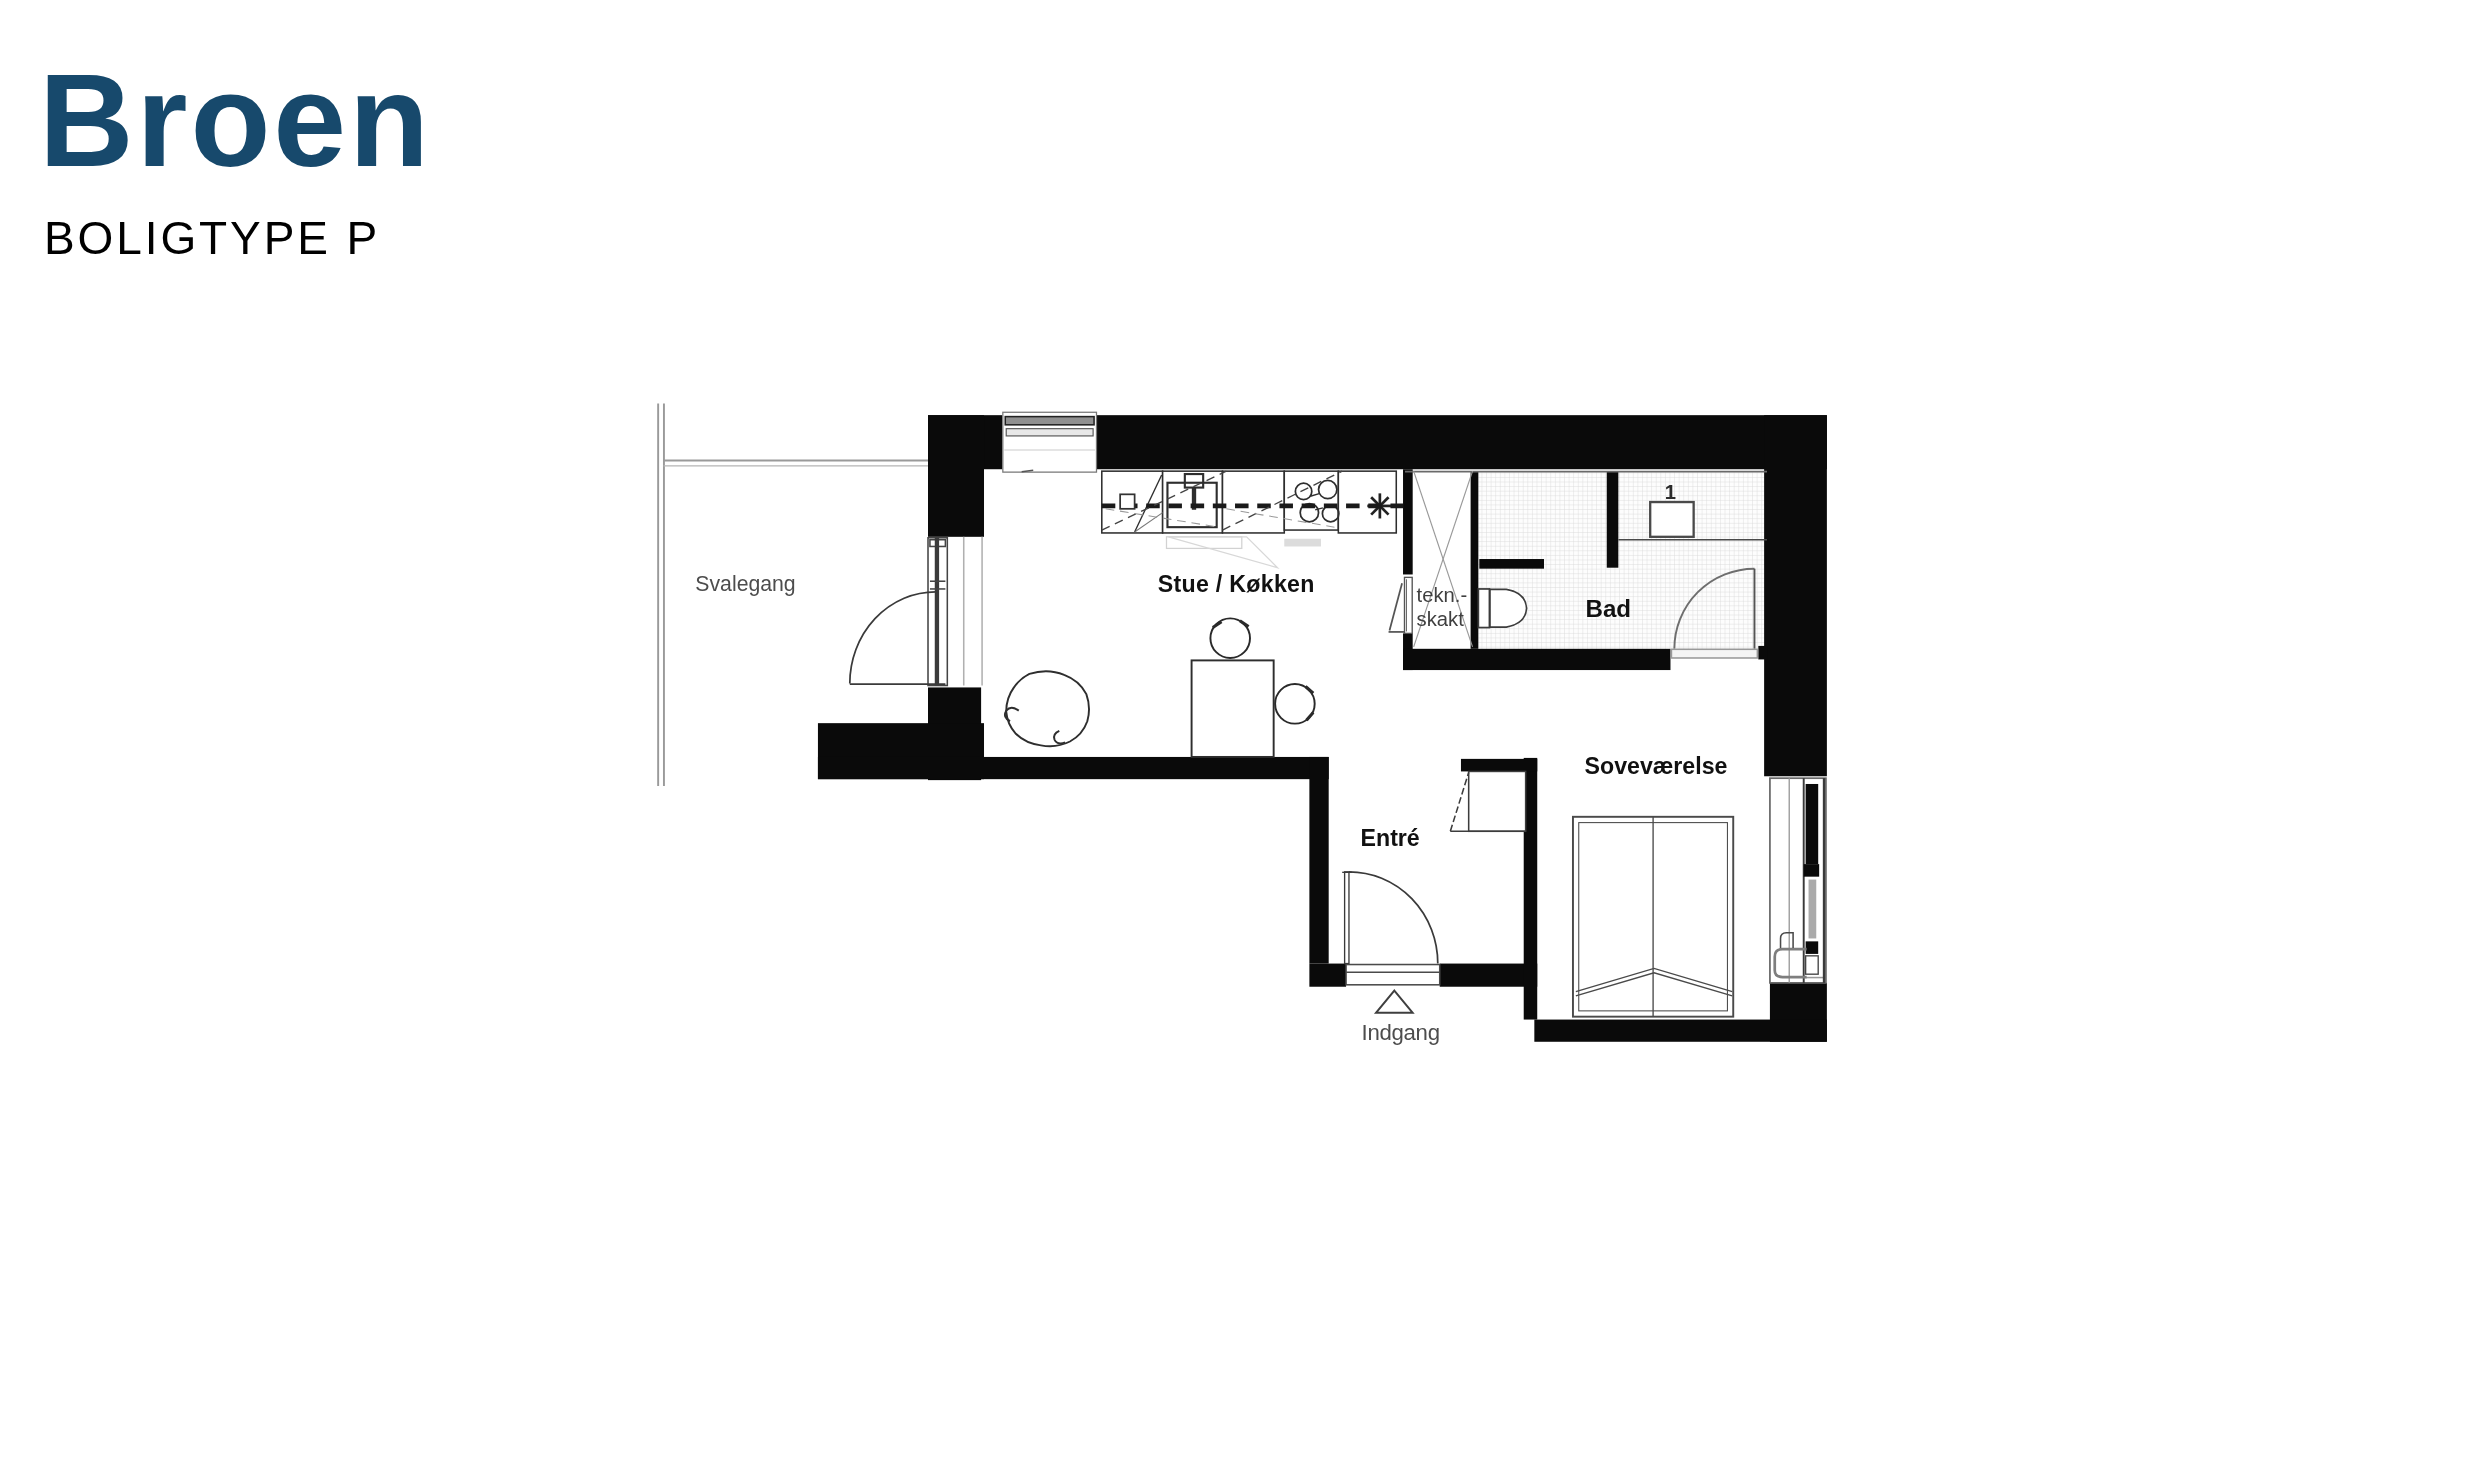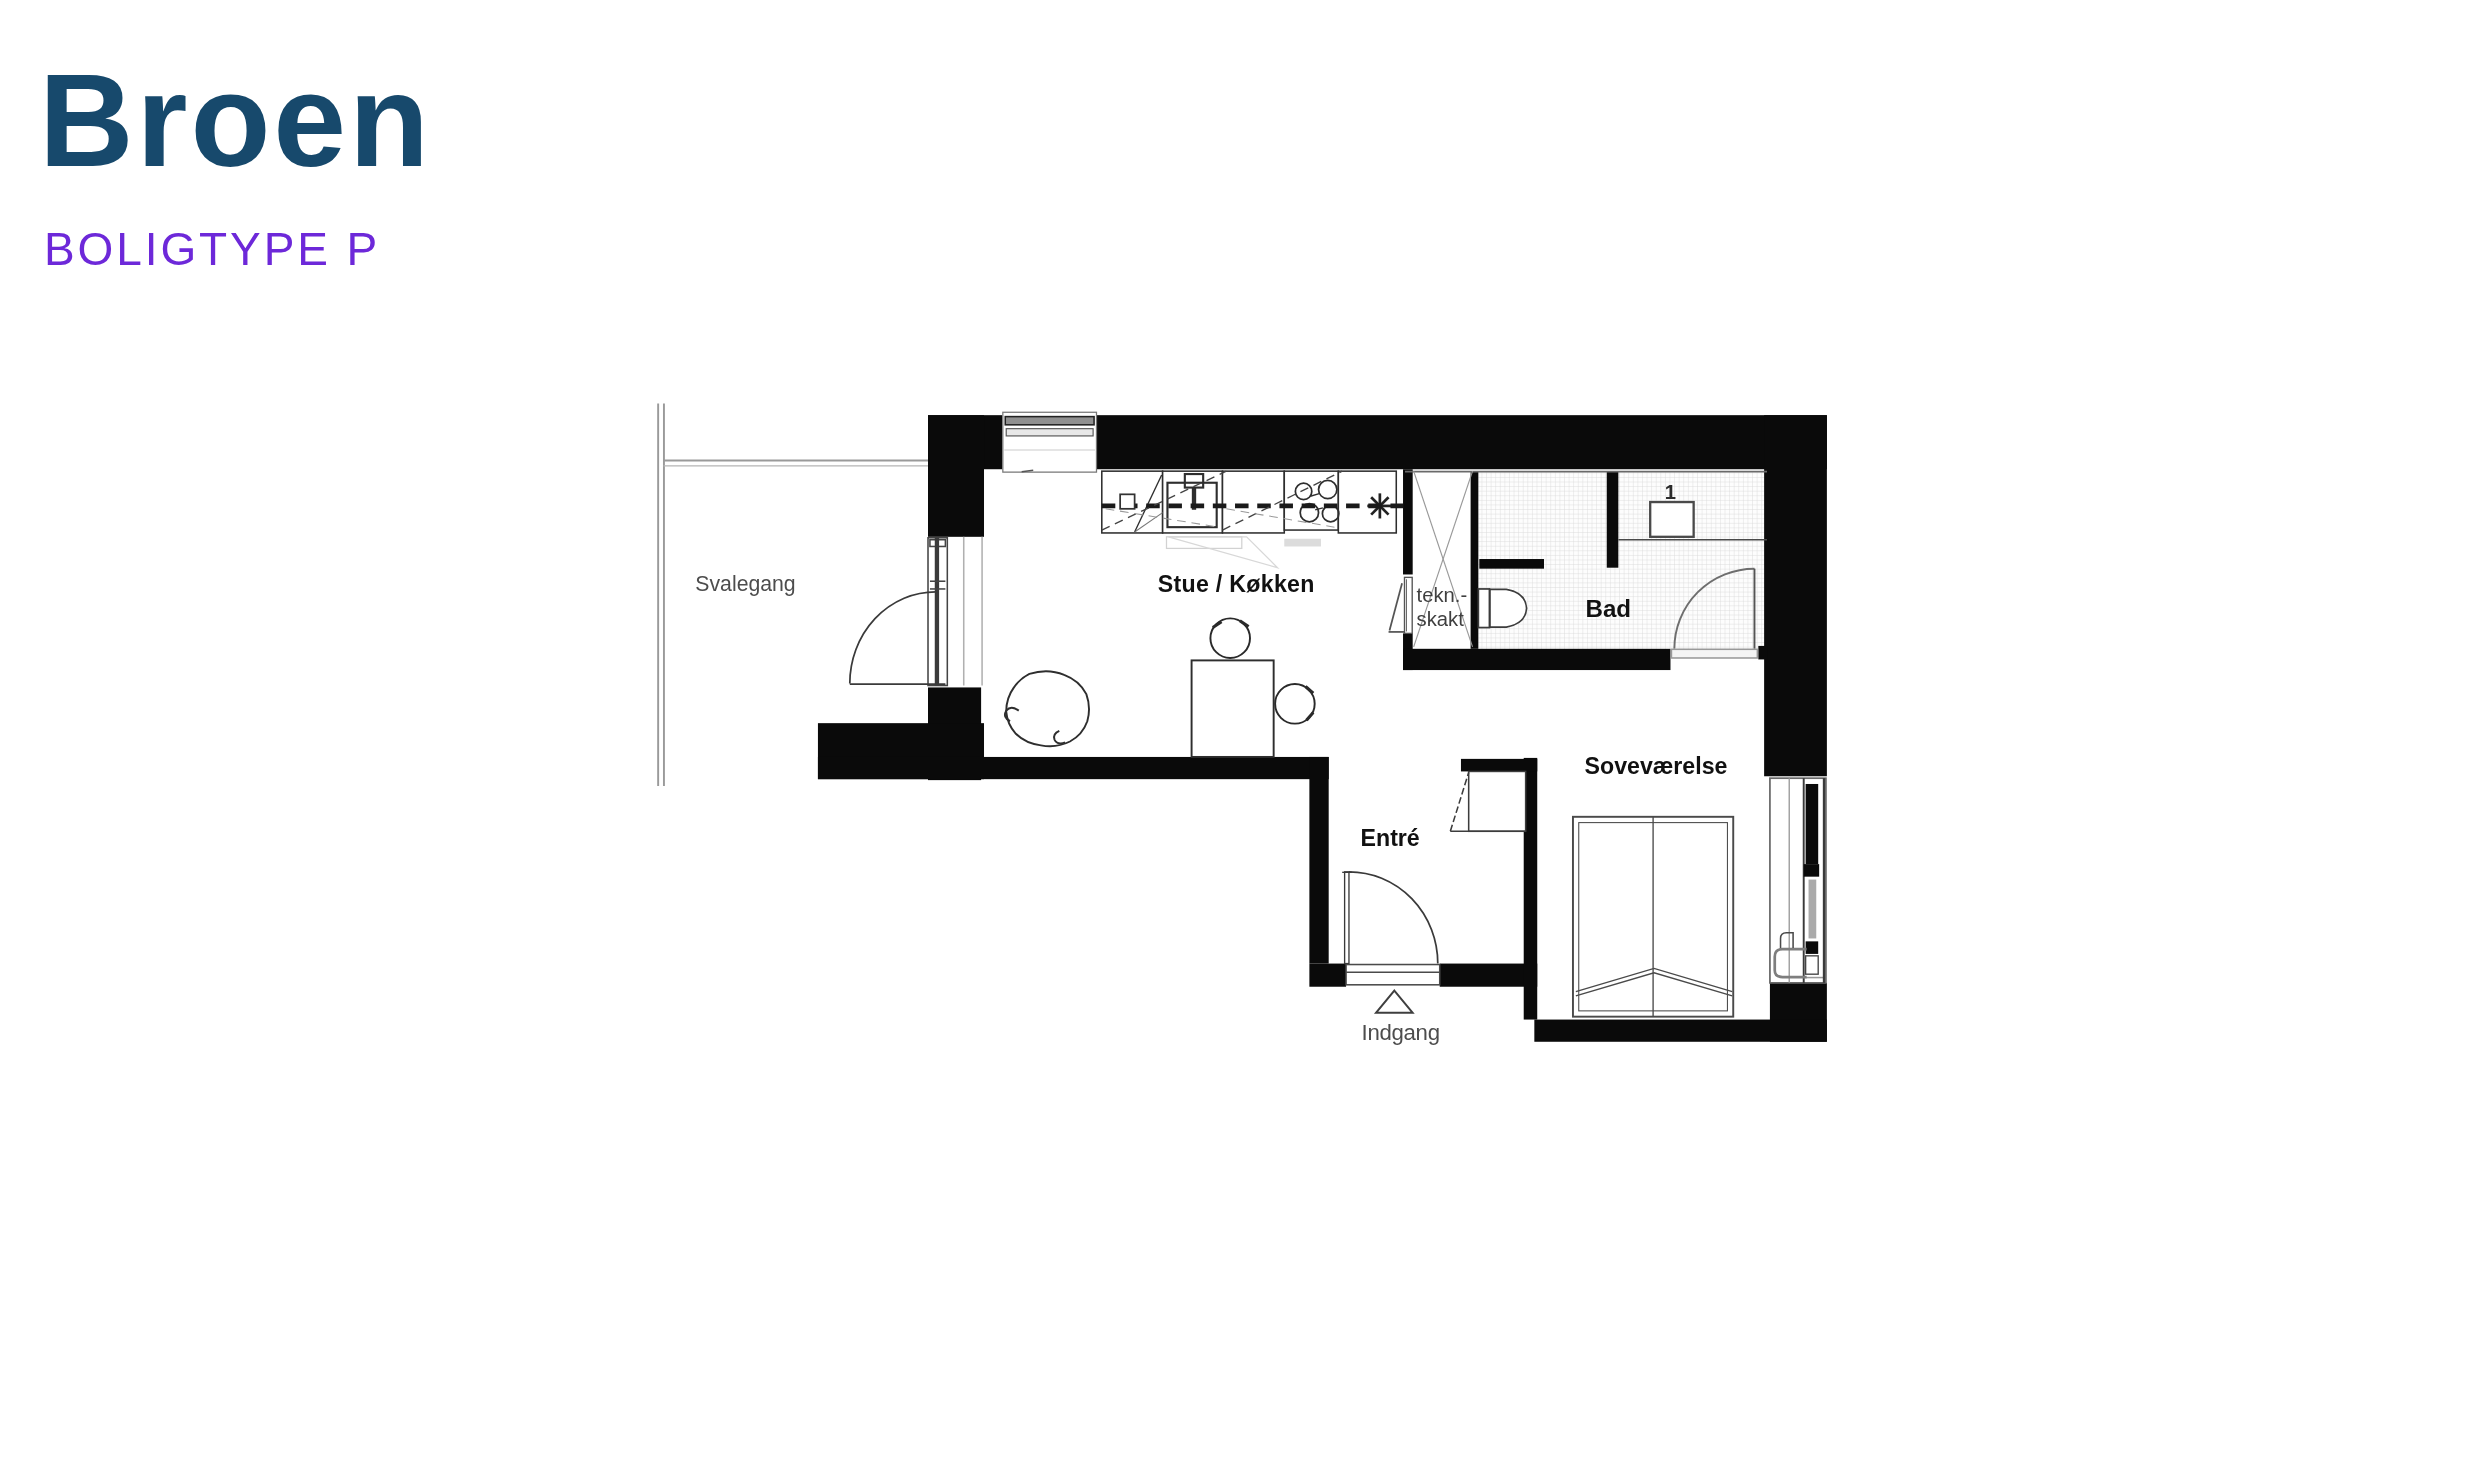--- a/index.html
+++ b/index.html
@@ -1,20 +1,20 @@
 <!DOCTYPE html>
 <html><head>
 <meta charset="utf-8">
 <style>
   html,body{margin:0;padding:0;background:#fff;}
   .page{position:relative;width:2472px;height:1483px;background:#ffffff;overflow:hidden;
         font-family:"Liberation Sans", sans-serif;}
   .title{position:absolute;left:39px;top:45px;color:#17496c;font-weight:bold;
          font-size:131px;letter-spacing:2.9px;}
-  .subtitle{position:absolute;left:44px;top:222px;color:#6d28d9;
+  .subtitle{position:absolute;left:44px;top:211px;color:#000000;
          font-size:46px;letter-spacing:2.9px;}
 </style>
 </head>
 <body>
 <div class="page">
 
   <div class="title">Broen</div>
 
   <div class="subtitle">BOLIGTYPE P</div>
 

